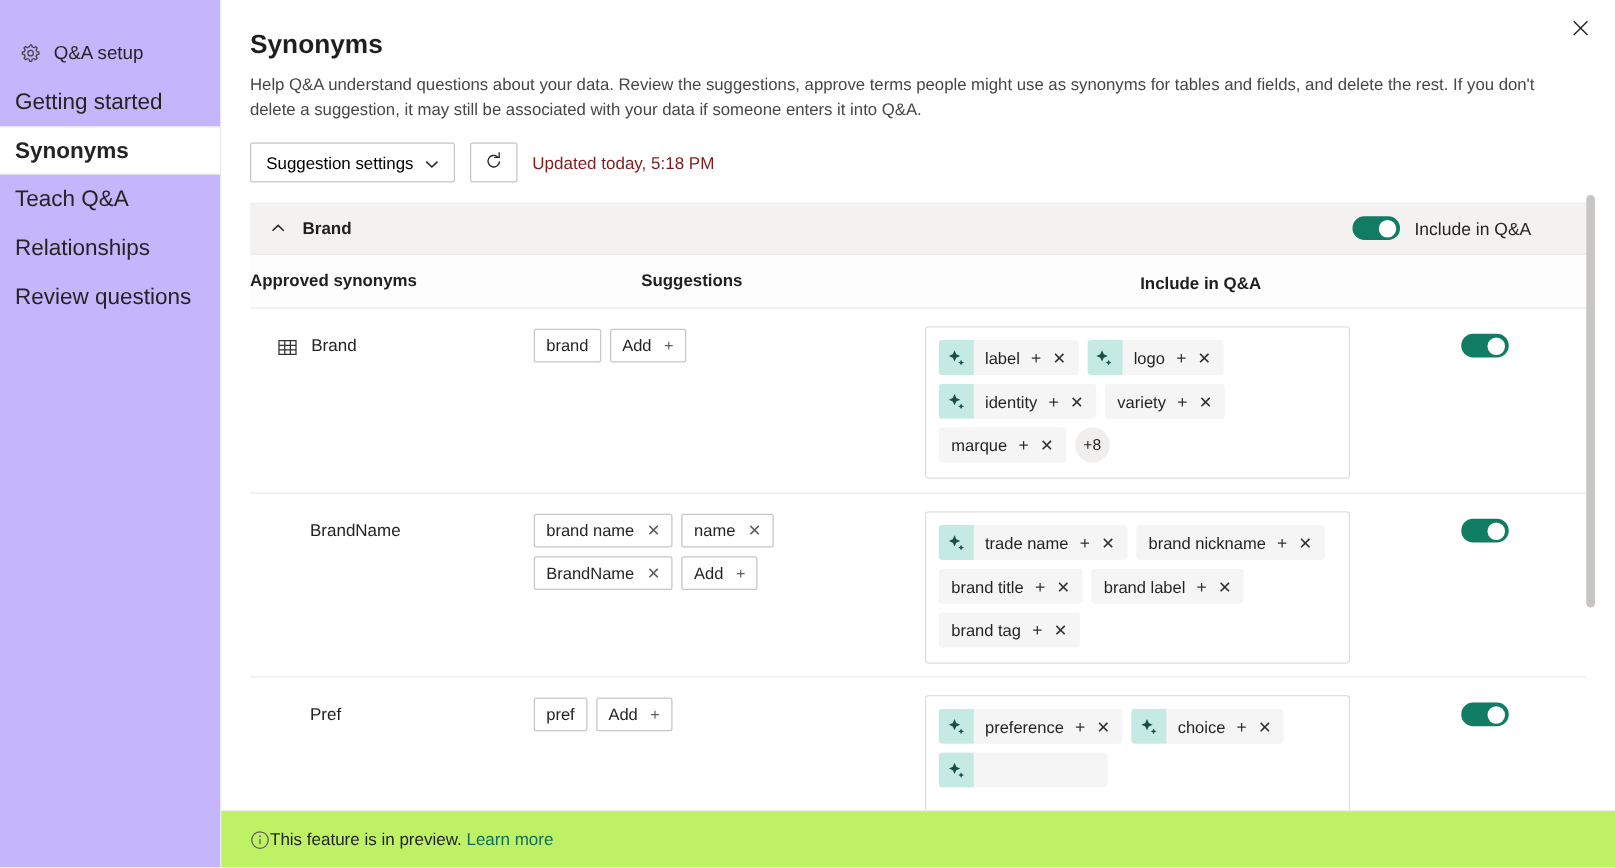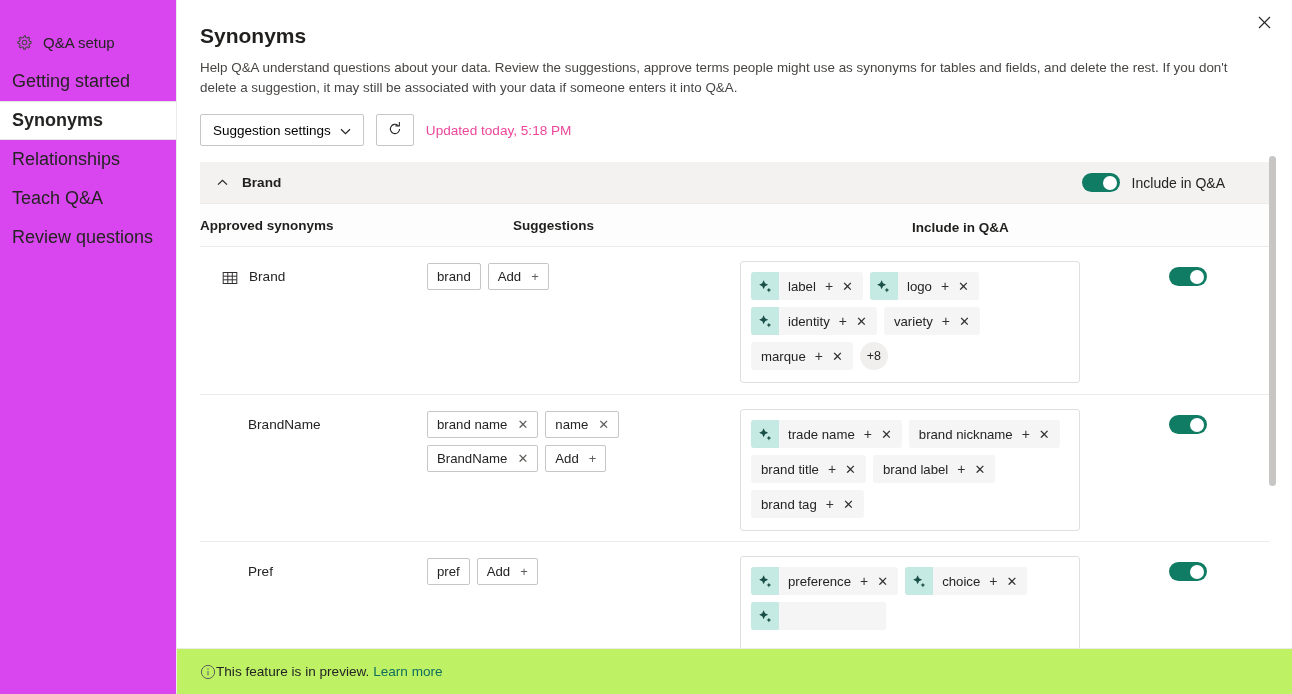--- a/index.html
+++ b/index.html
@@ -9,21 +9,21 @@
     overflow: hidden;
     background: #ffffff;
     font-family: "Liberation Sans", sans-serif;
     color: #242424;
   }
   .app { display: flex; width: 1292px; height: 694px; position: relative; }
 
   
   .sidebar {
     width: 177px; min-width: 177px; height: 694px;
-    background: #d946ef;
+    background: #c4b5fd;
     border-right: 1px solid #edebe9;
     padding-top: 0;
   }
   .side-title {
     display: flex; align-items: center; gap: 10px;
     padding: 22px 0 0 16px;
     font-size: 15px; font-weight: 400; color: #252423;
     height: 62px;
   }
   .side-title .gear { width: 17px; height: 17px; display: block; }
@@ -69,21 +69,21 @@
   }
   .btn {
     border: 1px solid #c8c6c4; background: #fff;
     font-family: "Liberation Sans", sans-serif;
     font-size: 13.5px; color: #000000;
     height: 32px; padding: 0 12px;
     display: inline-flex; align-items: center; gap: 9px;
     cursor: pointer; border-radius: 2px;
   }
   .btn.icon-only { width: 38px; padding: 0; justify-content: center; }
-  .updated-text { font-size: 13.6px; color: #ec4899; }
+  .updated-text { font-size: 13.6px; color: #7f1d1d; }
 
   
   .table-wrap {
     margin: 16px 0 0 0;
     padding-left: 23px;
     width: 1092px;
     position: relative;
   }
   .group-header {
     background: #f3f2f1;
@@ -217,24 +217,24 @@
       <span>Q&amp;A setup</span>
     </div>
 
     <div class="nav-item">
       <span>Getting started</span>
     </div>
     <div class="nav-item selected">
       <span>Synonyms</span>
     </div>
     <div class="nav-item">
+      <span>Teach Q&amp;A</span>
+    </div>
+    <div class="nav-item">
       <span>Relationships</span>
-    </div>
-    <div class="nav-item">
-      <span>Teach Q&amp;A</span>
     </div>
     <div class="nav-item">
       <span>Review questions</span>
     </div>
   </div>
 
   <div class="main">
 
     <button class="close-btn">
       <span>

